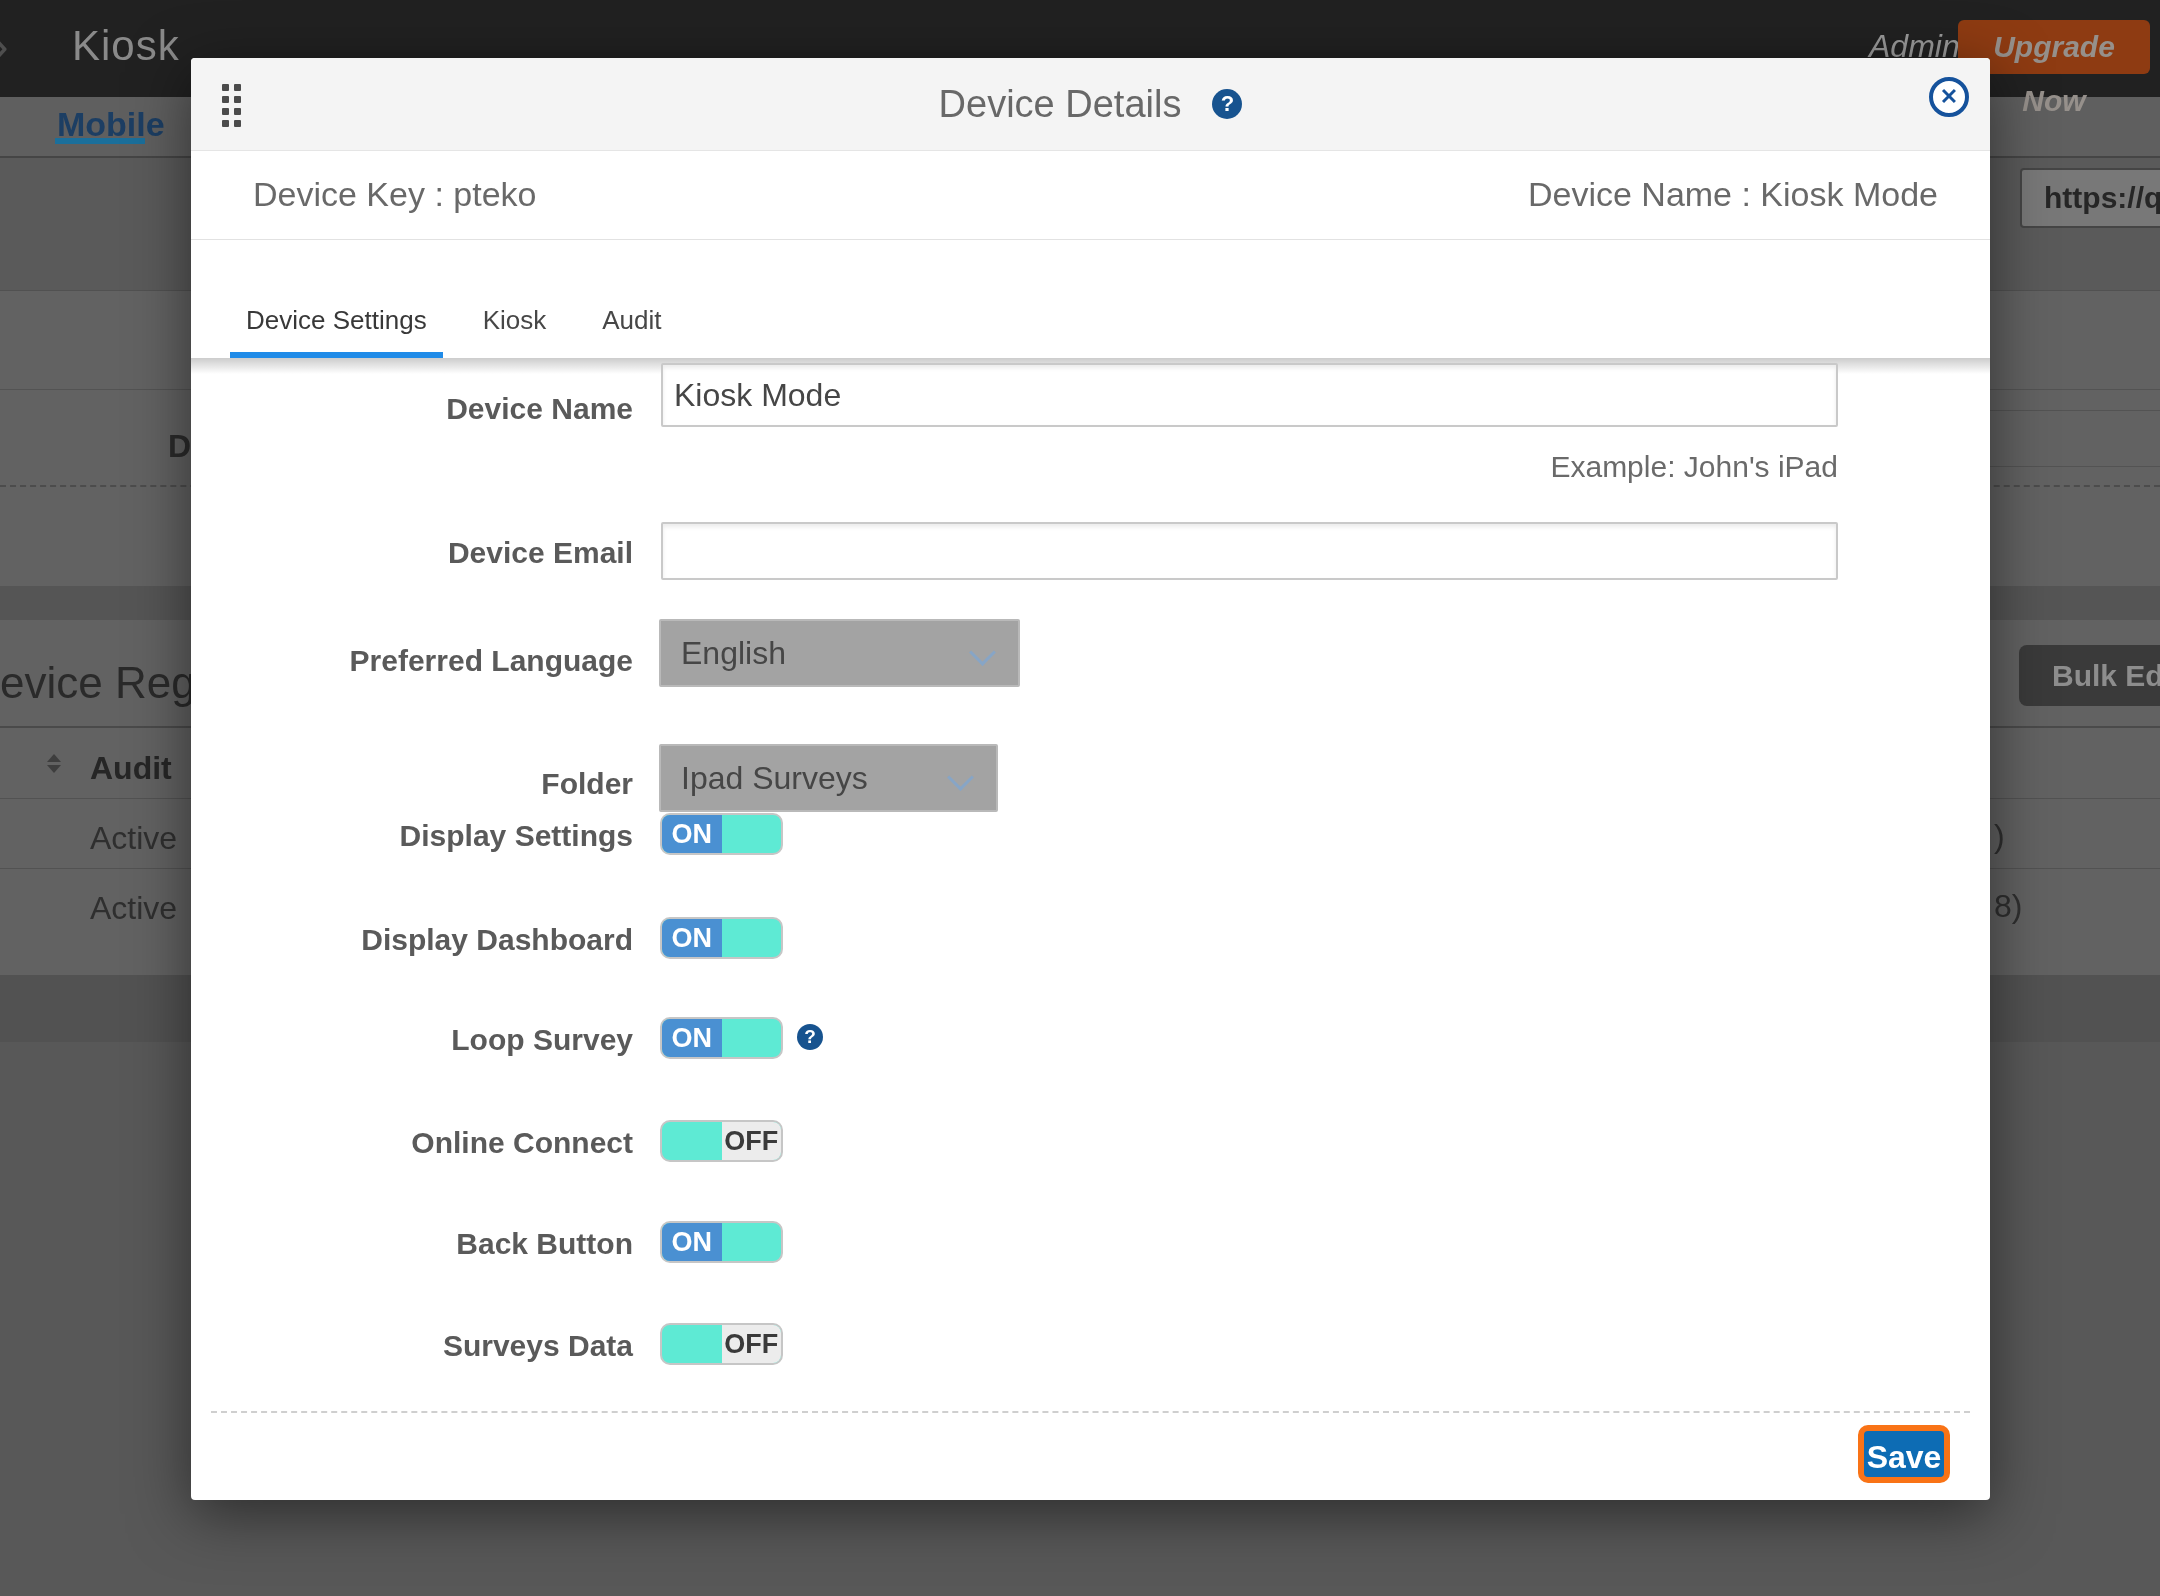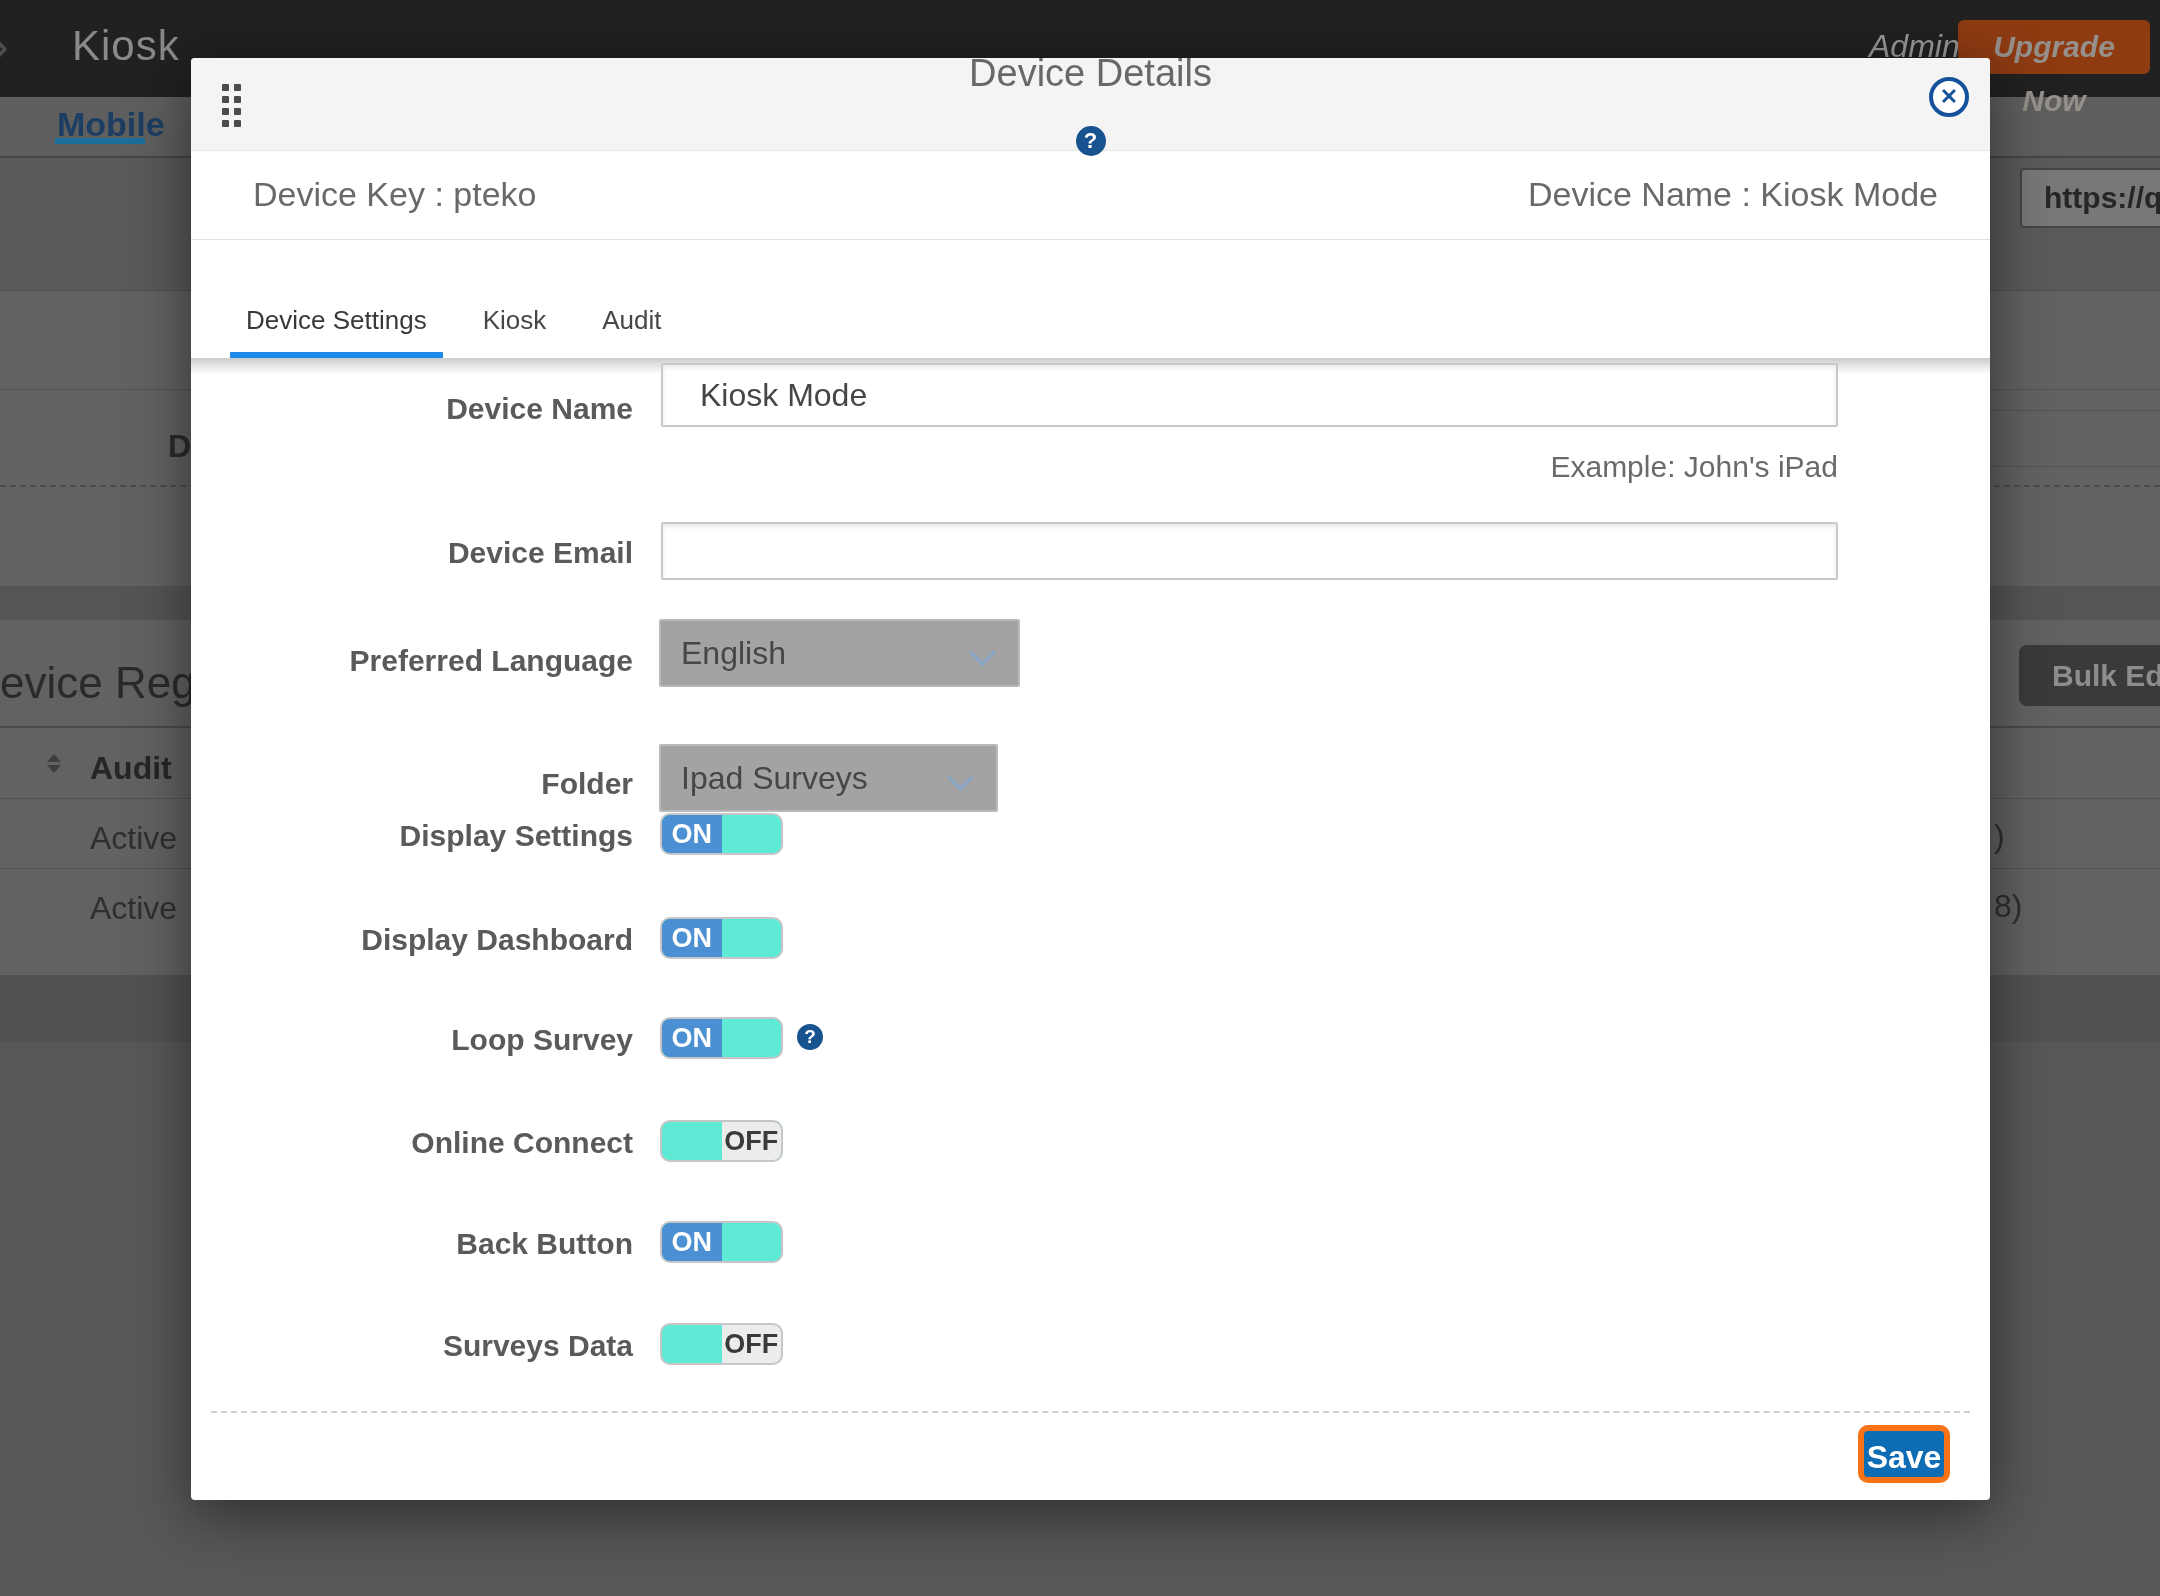--- a/index.html
+++ b/index.html
@@ -39,21 +39,21 @@
   .rowline{border-top:1px solid #525252;}
   .cellactive{font-size:32px;color:#2f2f2f;}
   .rpartial{font-size:32px;color:#2f2f2f;}
   #footer{left:0;top:975px;width:100%;height:621px;background:#585858;}
   #footerstrip{left:0;top:975px;width:100%;height:67px;background:#525252;}
   
   #modal{position:absolute;left:191px;top:58px;width:1799px;height:1442px;background:#ffffff;
     border-radius:4px;box-shadow:0 14px 60px rgba(0,0,0,0.5);z-index:10;}
   #mhead{position:absolute;left:0;top:0;width:100%;height:92px;background:#f4f4f4;
     border-bottom:1px solid #e5e5e5;border-radius:4px 4px 0 0;}
-  #mtitle-wrap{position:absolute;inset:0;display:flex;align-items:center;justify-content:center;gap:31px;flex-direction:column;}
+  #mtitle-wrap{position:absolute;inset:0;display:flex;align-items:center;justify-content:center;gap:31px;}
   #mtitle{font-size:38px;color:#686868;}
   .helpcirc{width:30px;height:30px;border-radius:50%;background:#17538f;color:#fff;
     font-size:22px;font-weight:700;text-align:center;line-height:30px;}
   #handle{position:absolute;left:31px;top:26px;display:grid;grid-template-columns:7px 7px;gap:5px;}
   #handle i{width:7px;height:7px;background:#4b4b4b;border-radius:1px;}
   #mclose{position:absolute;left:1738px;top:19px;width:40px;height:40px;border:4px solid #15529c;
     border-radius:50%;box-sizing:border-box;background:#fff;color:#15529c;font-weight:900;
     font-size:22px;text-align:center;line-height:32px;}
   #minfo{position:absolute;left:0;top:92px;width:100%;height:90px;box-sizing:border-box;
     padding:0 52px 0 62px;display:flex;align-items:center;justify-content:space-between;
@@ -61,21 +61,21 @@
   #mtabs{position:absolute;left:0;top:182px;width:100%;height:118px;box-sizing:border-box;
     padding-left:39px;display:flex;align-items:flex-end;}
   .mtab{height:64px;display:flex;align-items:center;padding:0 16px;margin-right:24px;
     font-size:26px;color:#474747;border-bottom:6px solid transparent;}
   .mtab.active{color:#383838;border-bottom-color:#1f8be8;}
   #tabshadow{position:absolute;left:0;top:300px;width:100%;height:16px;
     background:linear-gradient(rgba(0,0,0,0.20),rgba(0,0,0,0));}
   .flabel{position:absolute;right:1357px;font-size:30px;font-weight:700;color:#5a5a5a;white-space:nowrap;}
   .tinput{position:absolute;left:470px;width:1177px;box-sizing:border-box;background:#fff;
     border:2px solid #c9c9c9;border-radius:2px;box-shadow:inset 0 3px 4px rgba(0,0,0,0.08);
-    font-family:"Liberation Sans",sans-serif;font-size:32px;color:#464646;padding:0 37px;outline:none;}
+    font-family:"Liberation Sans",sans-serif;font-size:32px;color:#464646;padding:0 11px;outline:none;}
   #hint{position:absolute;right:152px;top:392px;font-size:30px;color:#6a6a6a;}
   .selbox{position:absolute;left:468px;height:68px;box-sizing:border-box;background:#a3a3a3;
     border:2px solid #b9b9b9;border-radius:2px;display:flex;align-items:center;
     padding-left:20px;font-size:32px;color:#464646;}
   .chev{position:absolute;right:26px;top:22px;width:16px;height:16px;
     border-right:3px solid #87a5c6;border-bottom:3px solid #87a5c6;transform:rotate(45deg);}
   .toggle{position:absolute;left:469px;width:123px;height:42px;background:#5eead4;
     border:2px solid #c6c6c6;border-radius:10px;box-sizing:border-box;overflow:hidden;}
   .seg{position:absolute;top:0;bottom:0;width:50%;display:none;align-items:center;
     justify-content:center;font-weight:700;font-size:27px;}

